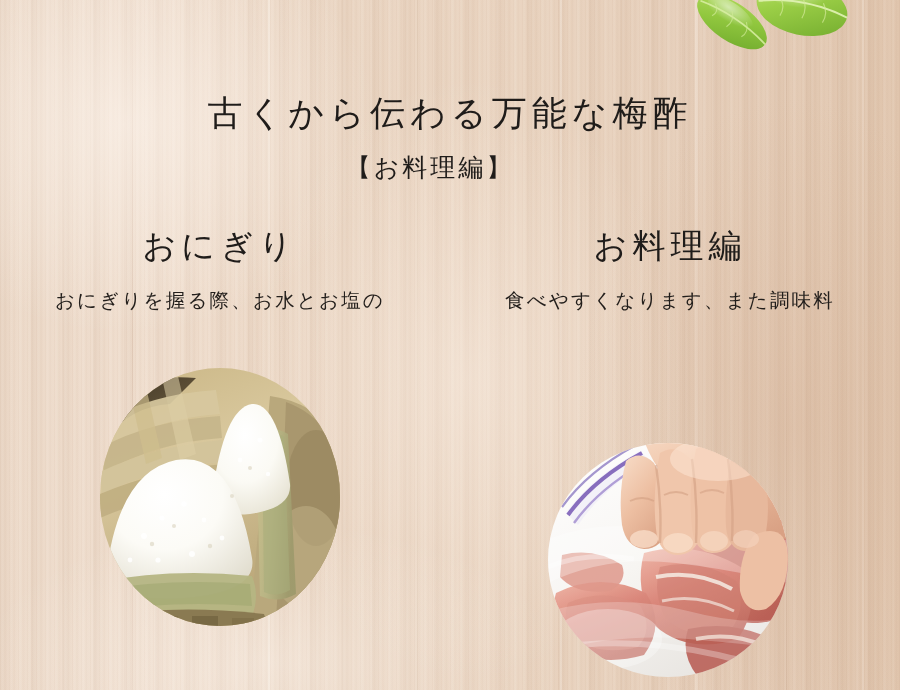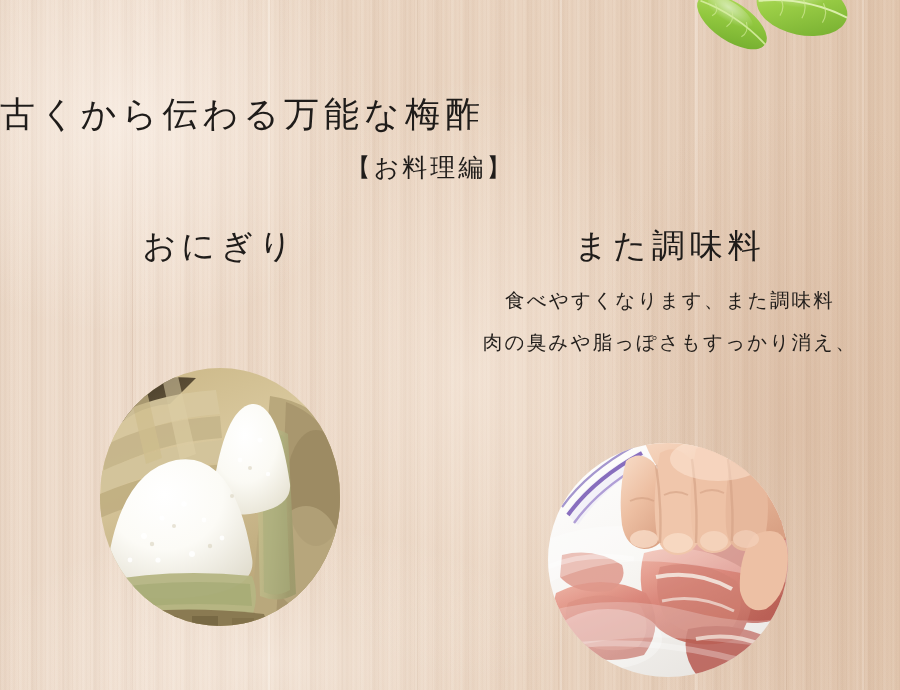--- a/index.html
+++ b/index.html
@@ -64,25 +64,26 @@
     height: 90px;
     pointer-events: none;
   }
 
   
   #title {
     position: absolute;
     left: 0;
     top: 96px;
     width: 900px;
+    text-align: center;
     font-size: 35px;
     line-height: 1;
     letter-spacing: 5px;
     color: #1f1c1a;
-    font-family: Liberation Sans, sans-serif;
+    font-family: Liberation Serif, serif;
     white-space: nowrap;
   }
   #subtitle {
     position: absolute;
     left: 0;
     top: 155px;
     width: 860px;
     text-align: center;
     font-size: 25px;
     line-height: 1;
@@ -189,28 +190,28 @@
       </g>
     </svg>
   </div>
 
   <div id="title">古くから伝わる万能な梅酢</div>
   <div id="subtitle">【お料理編】</div>
 
   <div id="col-onigiri" class="col">
     <div class="col-heading">おにぎり</div>
     <div class="col-body">
+      <span class="line">おにぎりを握る際、お水とお塩の</span>
     </div>
   </div>
 
   <div id="col-meat" class="col">
-    <div class="col-heading">また調味料</div>
+    <div class="col-heading">お料理編</div>
     <div class="col-body">
       <span class="line">食べやすくなります、また調味料</span>
-      <span class="line">肉の臭みや脂っぽさもすっかり消え、</span>
     </div>
   </div>
 
   <div id="photo-onigiri" class="photo-circle">
     <svg viewBox="0 0 240 258" preserveAspectRatio="xMidYMid slice" xmlns="http://www.w3.org/2000/svg">
       <defs>
         <linearGradient id="bambooBg" x1="0" y1="0" x2="0.4" y2="1">
           <stop offset="0%" stop-color="#c9b584"></stop>
           <stop offset="40%" stop-color="#d8c79c"></stop>
           <stop offset="100%" stop-color="#b9a577"></stop>

